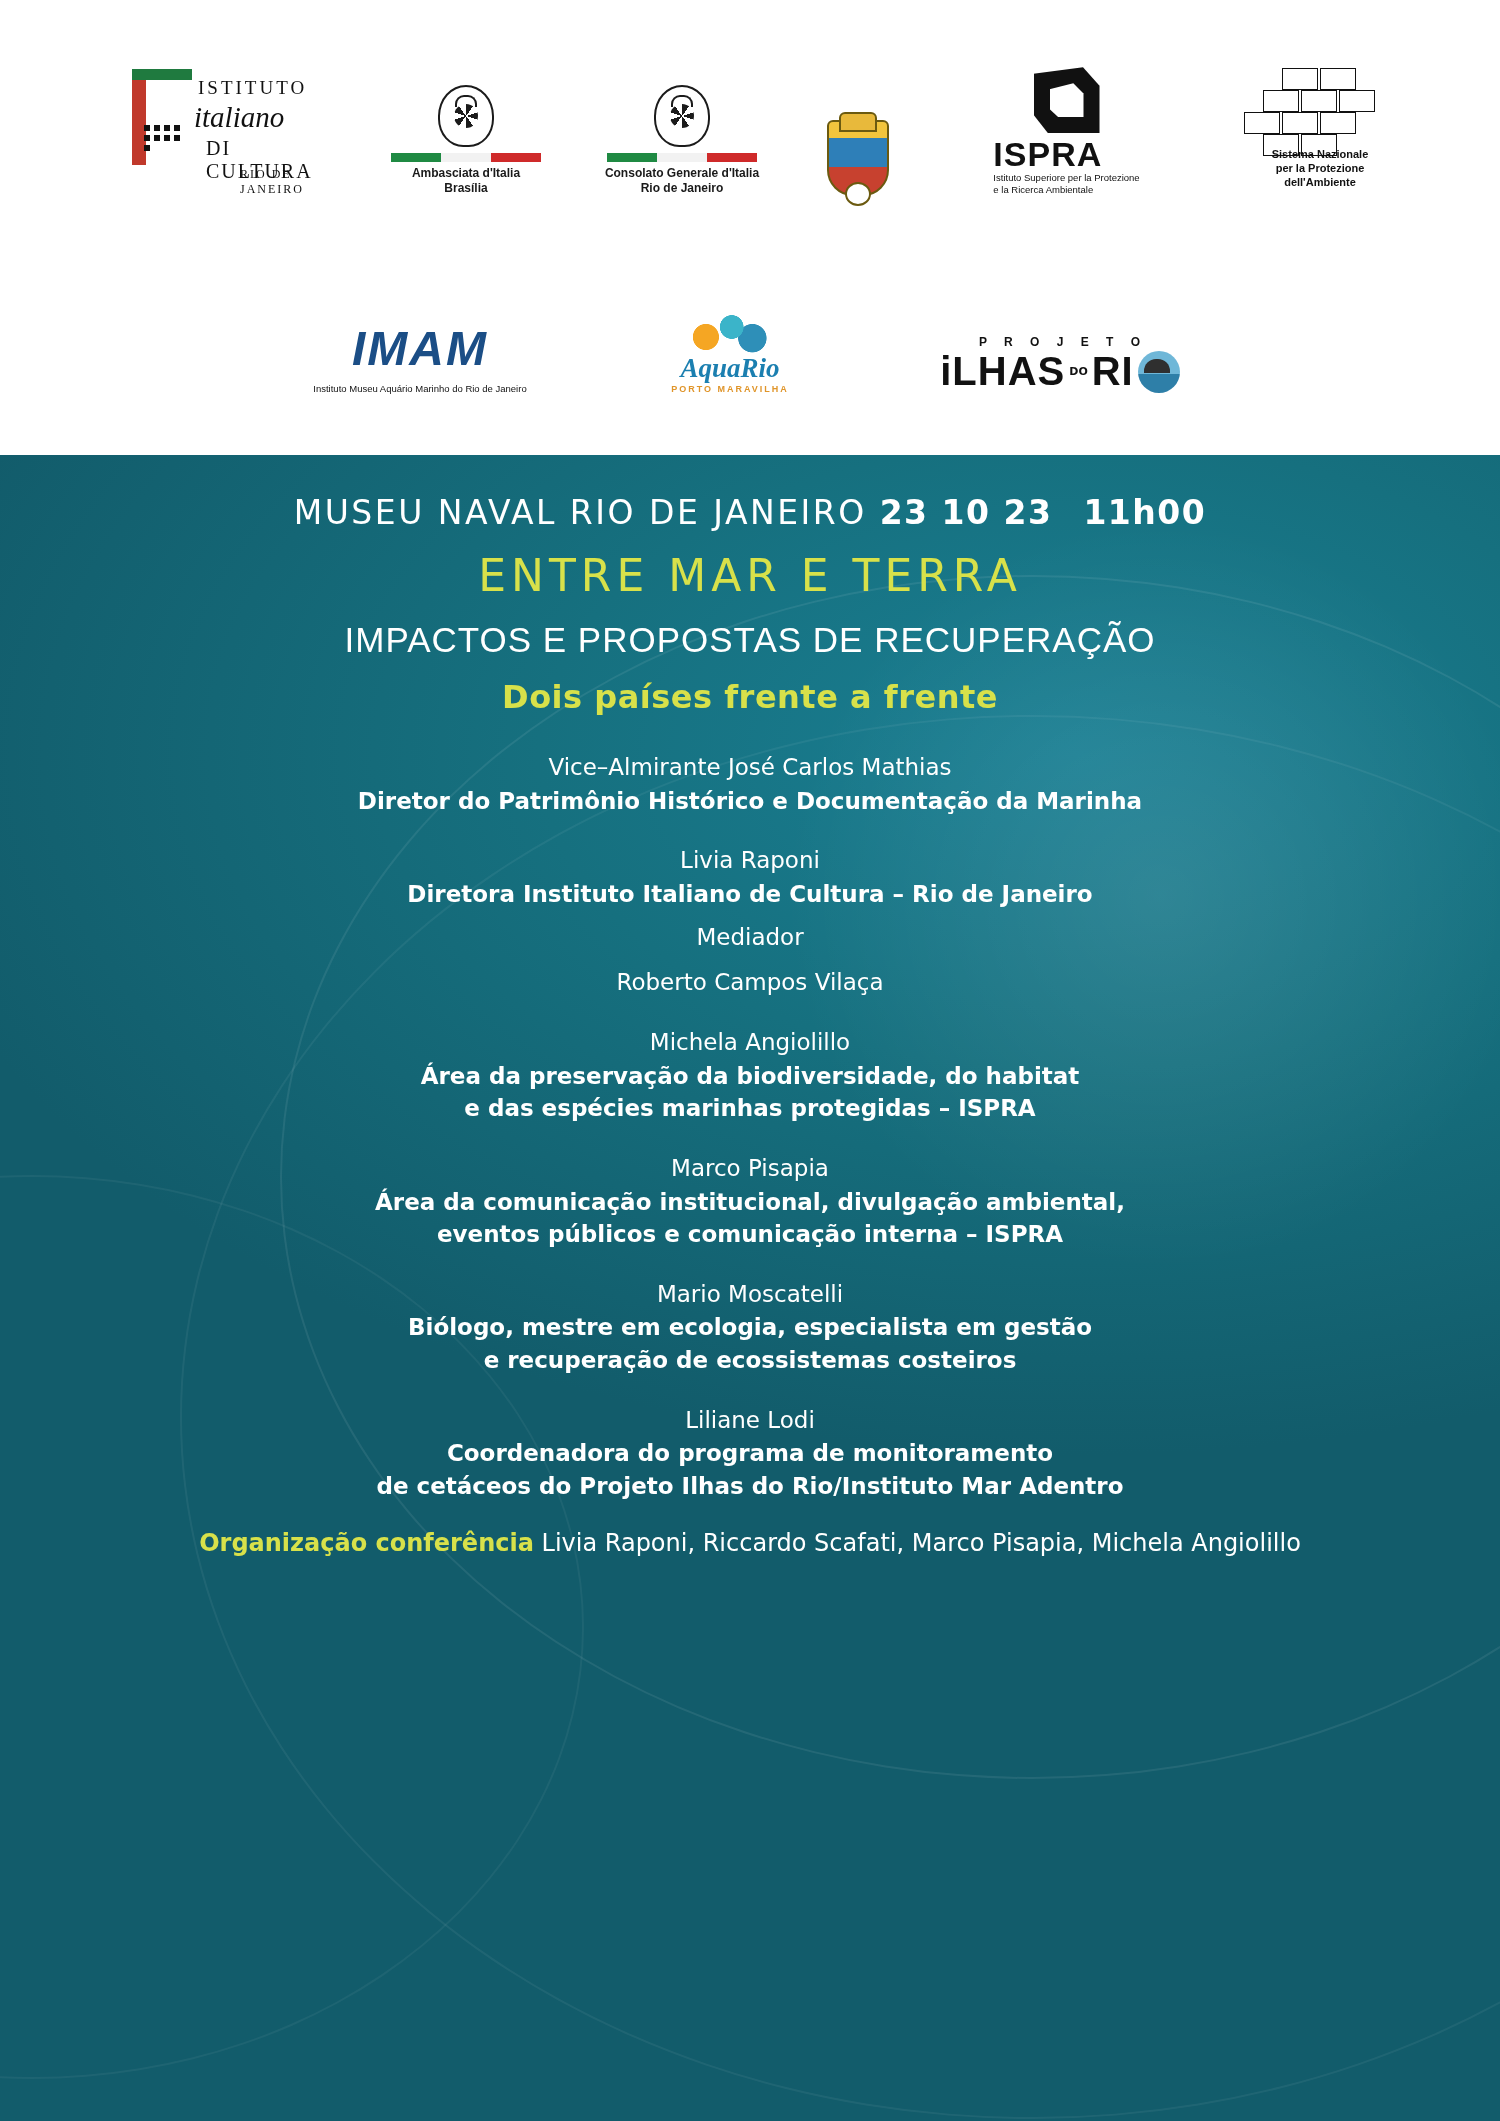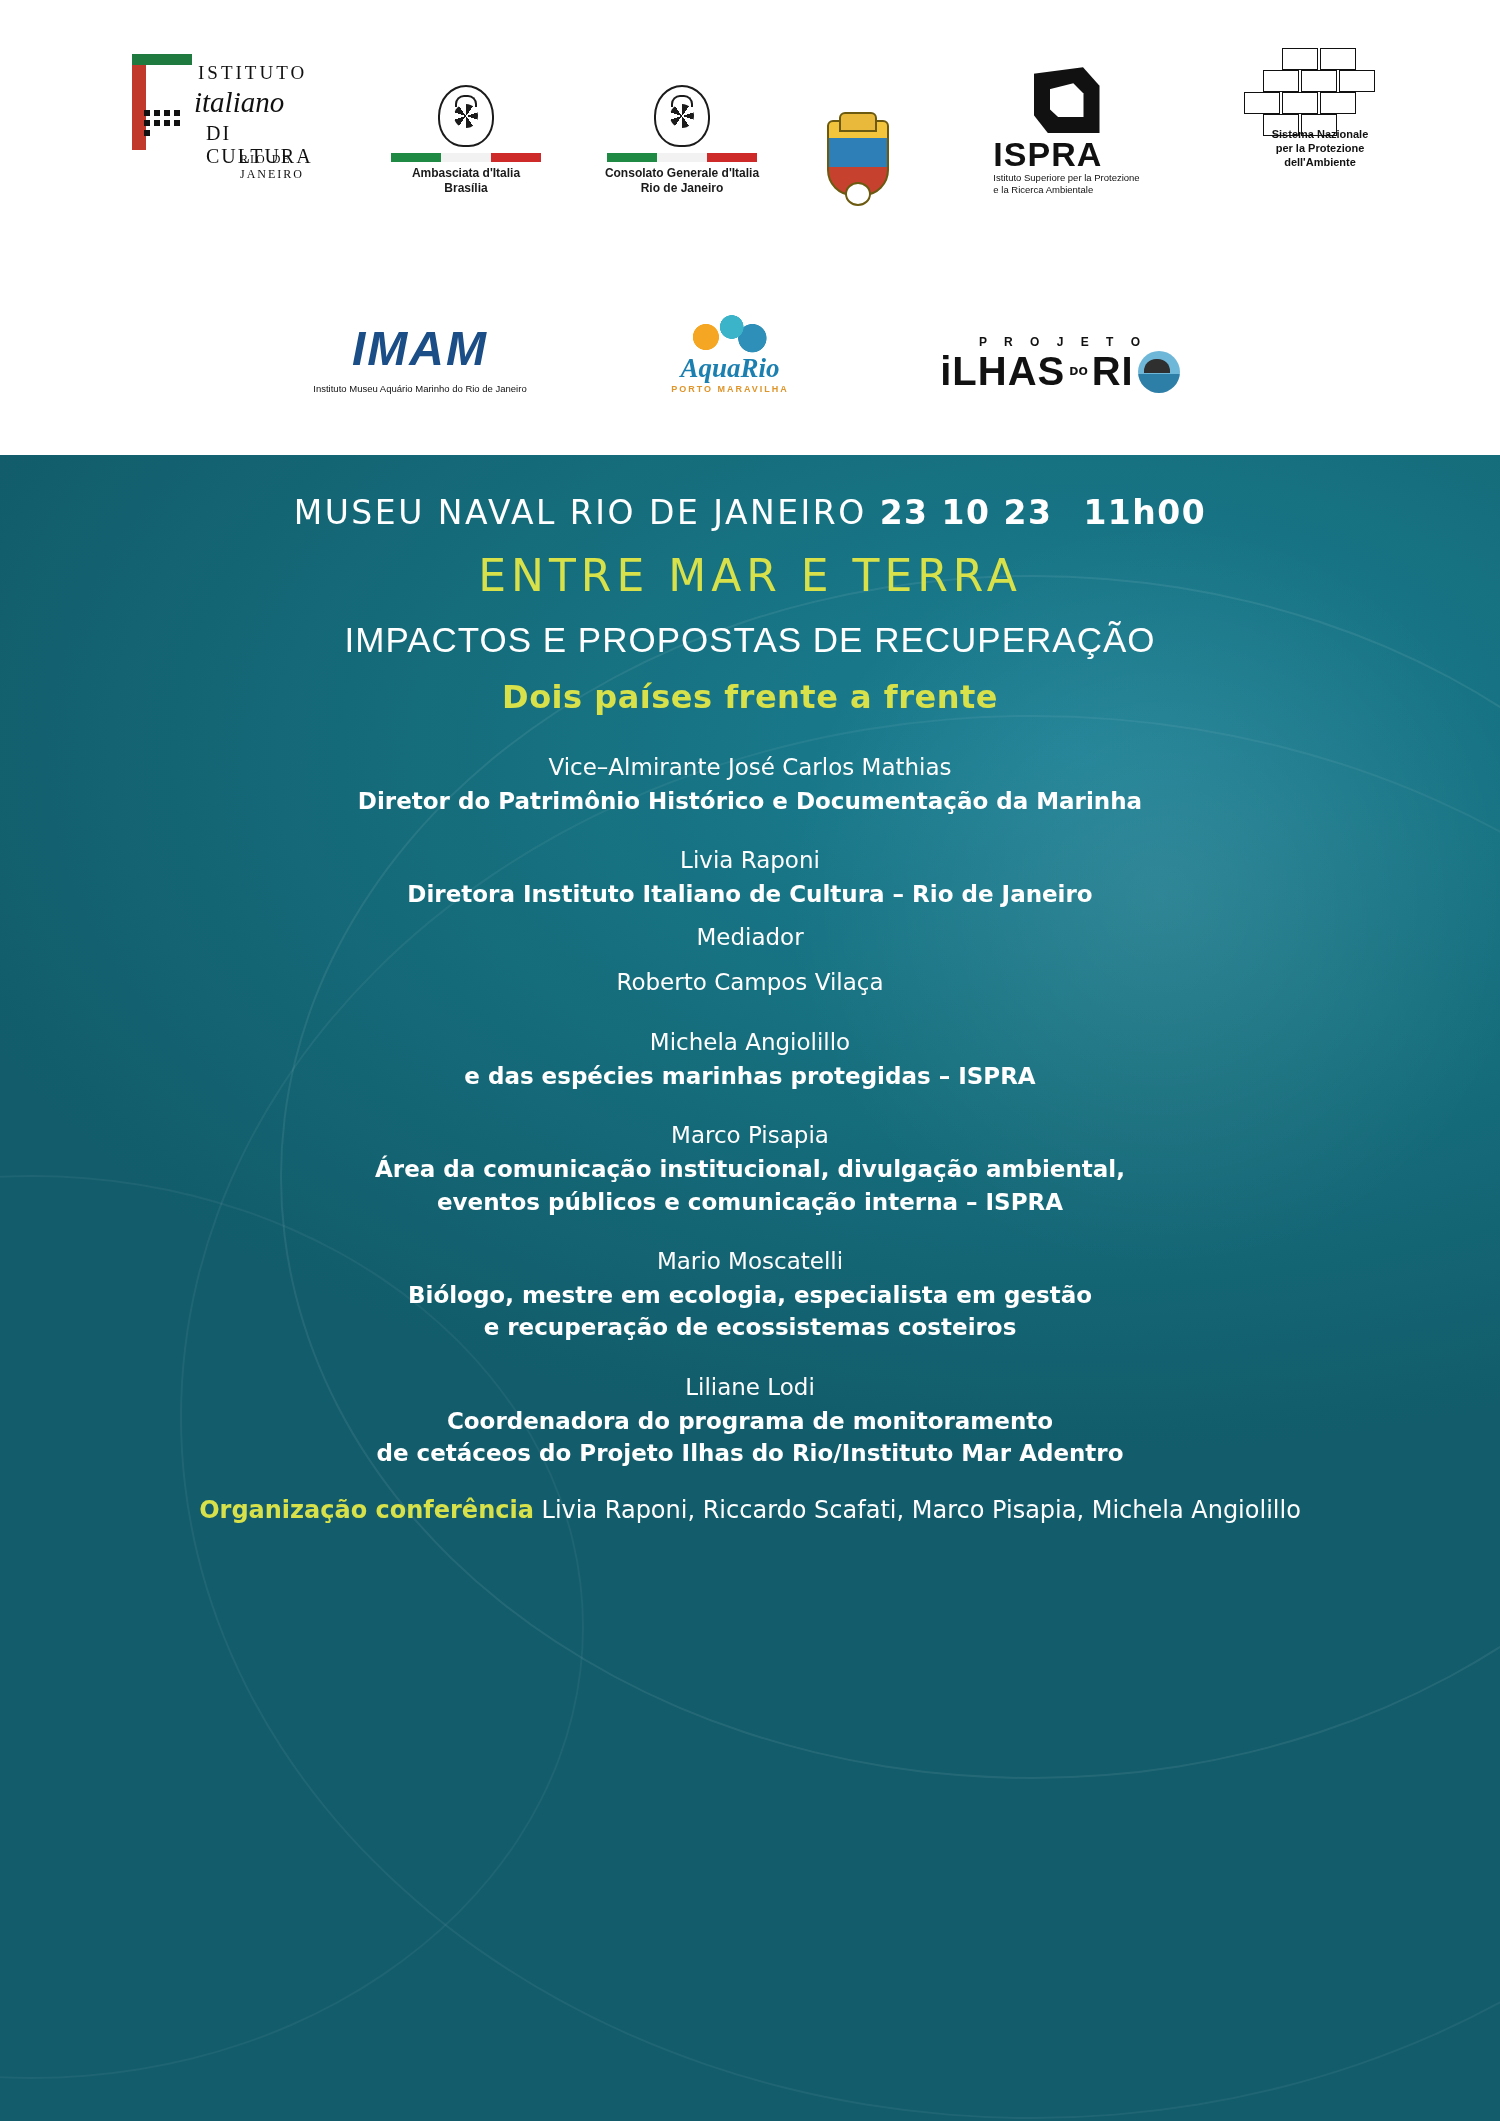--- a/index.html
+++ b/index.html
@@ -14,20 +14,21 @@
   
   .logo-band{
     position:relative;
     width:100%;
     height:455px;
     background:#ffffff;
     box-sizing:border-box;
   }
   .logo-row{
     display:flex;
+    align-items:flex-end;
     justify-content:center;
     gap:46px;
   }
   .logo-row.row1{padding-top:46px;height:150px;}
   .logo-row.row2{padding-top:58px;height:140px;gap:110px;}
 
   .logo{display:flex;flex-direction:column;align-items:center;justify-content:flex-end;}
   .logo .cap{
     font-size:12px;color:#1a1a1a;text-align:center;line-height:1.25;
     font-family:"Liberation Sans",sans-serif;font-weight:bold;margin-top:4px;
@@ -326,20 +327,21 @@
         <div class="sp tight">
           <div class="nm">Mediador</div>
         </div>
 
         <div class="sp">
           <div class="nm">Roberto Campos Vilaça</div>
         </div>
 
         <div class="sp">
           <div class="nm">Michela Angiolillo</div>
+          <div class="role">Área da preservação da biodiversidade, do habitat</div>
           <div class="role">e das espécies marinhas protegidas – ISPRA</div>
         </div>
 
         <div class="sp">
           <div class="nm">Marco Pisapia</div>
           <div class="role">Área da comunicação institucional, divulgação ambiental,</div>
           <div class="role">eventos públicos e comunicação interna – ISPRA</div>
         </div>
 
         <div class="sp">

